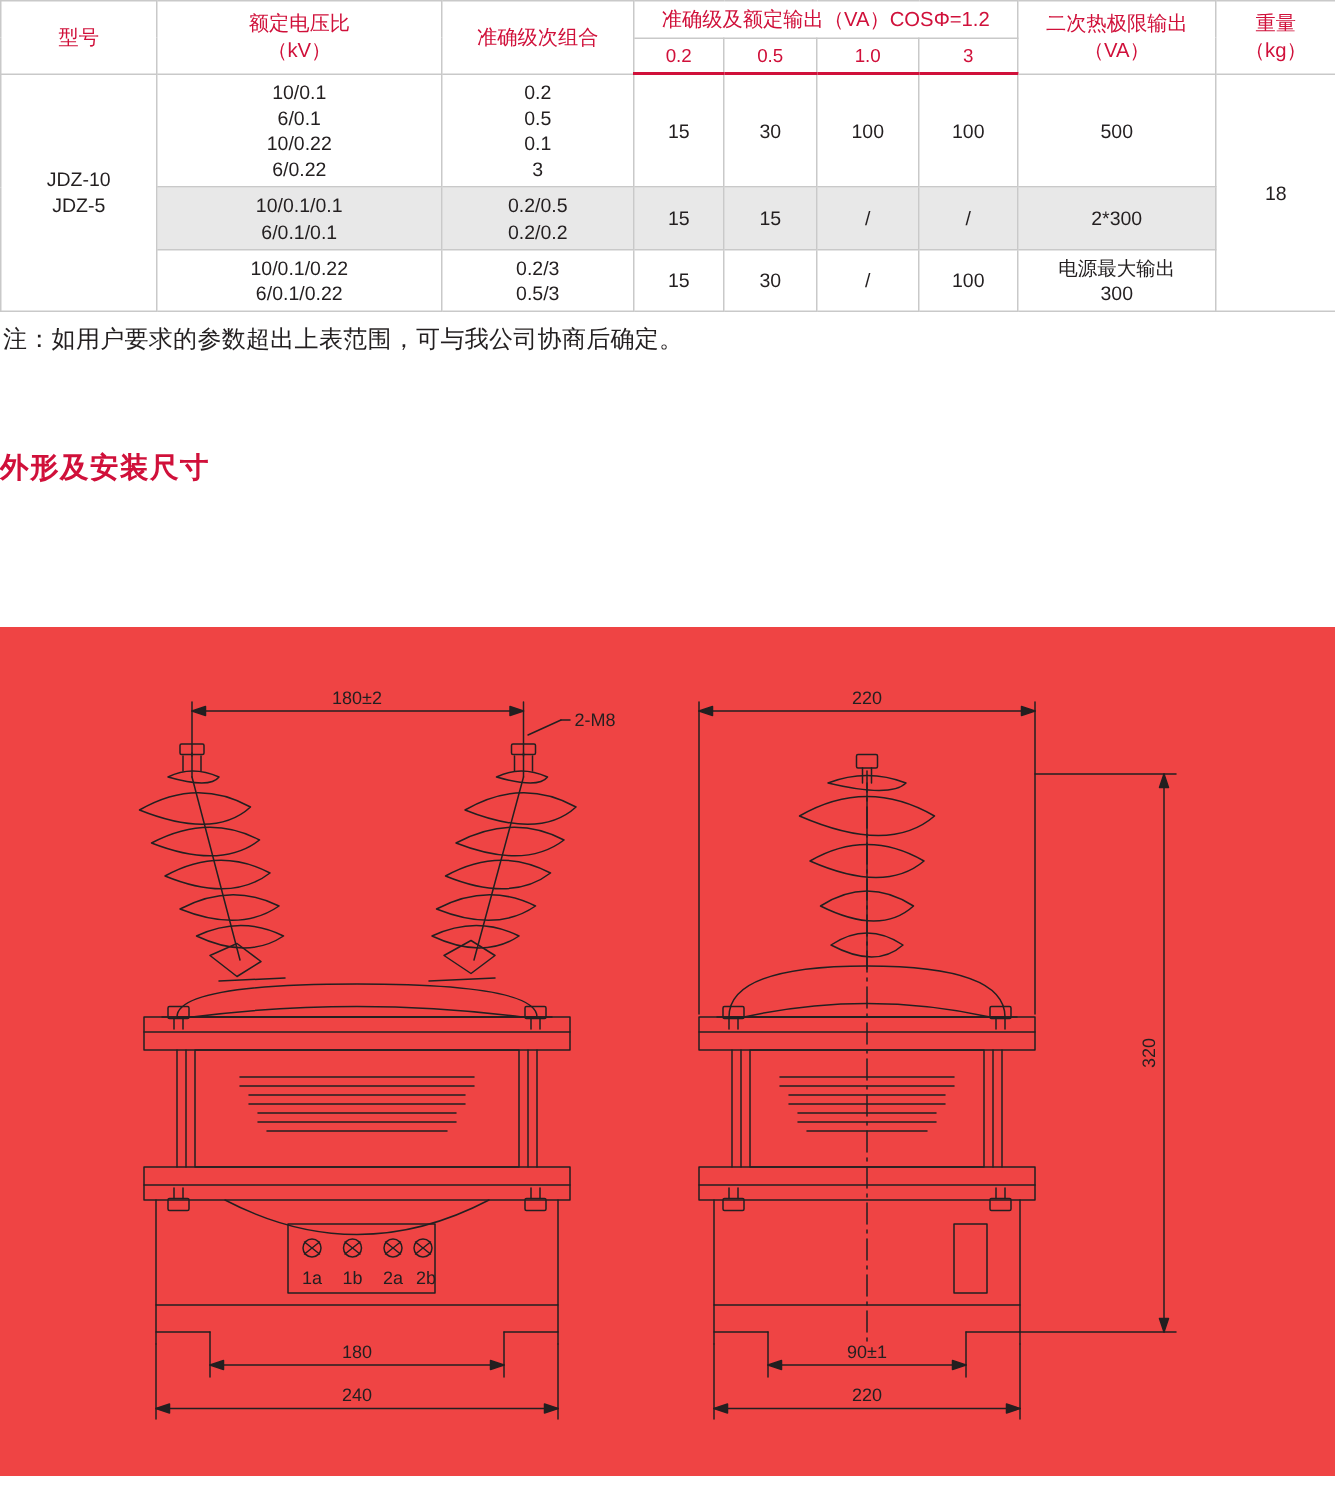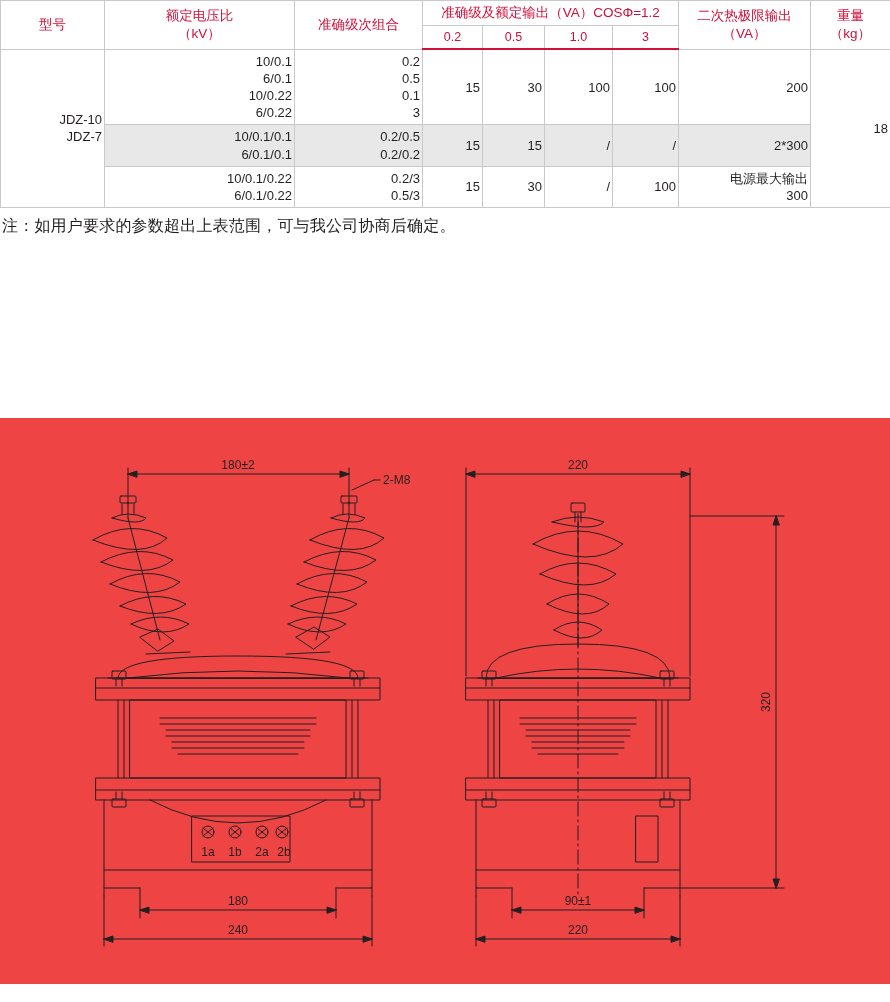--- a/index.html
+++ b/index.html
@@ -31,21 +31,20 @@
     color: #d0103a;
     font-weight: normal;
     font-size: 13.5px;
   }
   table.spec thead tr.sub th {
     font-size: 12.5px;
   }
   table.spec tbody td {
     color: #231f20;
     font-size: 13px;
-    text-align: right;
   }
   table.spec thead tr:last-child th { border-bottom: 2px solid #d0103a; }
   table.spec tr.shaded td { background: #e8e8e8; }
   td.model { font-size: 14px; line-height: 1.6; }
   td.multi { line-height: 1.55; }
   .note {
     font-size: 16px;
     color: #231f20;
     padding: 8px 0 0 2px;
     letter-spacing: .2px;
@@ -111,35 +110,35 @@
         <th>0.2</th>
         <th>0.5</th>
         <th>1.0</th>
         <th>3</th>
       </tr>
     </thead>
     <tbody>
       <tr>
         <td class="model" rowspan="3">
           <div>JDZ-10</div>
-          <div>JDZ-7</div>
+          <div>JDZ-5</div>
         </td>
         <td class="multi" style="white-space:pre-line">10/0.1
 6/0.1
 10/0.22
 6/0.22</td>
         <td class="multi" style="white-space:pre-line">0.2
 0.5
 0.1
 3</td>
         <td>15</td>
         <td>30</td>
         <td>100</td>
         <td>100</td>
-        <td>200</td>
+        <td>500</td>
         <td rowspan="3">18</td>
       </tr>
       <tr class="shaded">
         <td class="multi" style="white-space:pre-line">10/0.1/0.1
 6/0.1/0.1</td>
         <td class="multi" style="white-space:pre-line">0.2/0.5
 0.2/0.2</td>
         <td>15</td>
         <td>15</td>
         <td>/</td>
@@ -156,20 +155,21 @@
         <td>/</td>
         <td>100</td>
         <td style="white-space:pre-line">电源最大输出
 300</td>
       </tr>
     </tbody>
   </table>
 
   <div class="note">注：如用户要求的参数超出上表范围，可与我公司协商后确定。</div>
 
+  <div class="section-title">外形及安装尺寸</div>
 
   <div class="drawing-panel">
     <svg width="890" height="566" viewBox="0 0 890 566">
       <g fill="none" stroke="#231f20" stroke-width="1" stroke-linejoin="round" stroke-linecap="round">
 
         <g>
 
           <g>
             <line x1="128" y1="84" x2="128" y2="100"></line>
             <rect x="120" y="78" width="16" height="7" rx="1"></rect>

